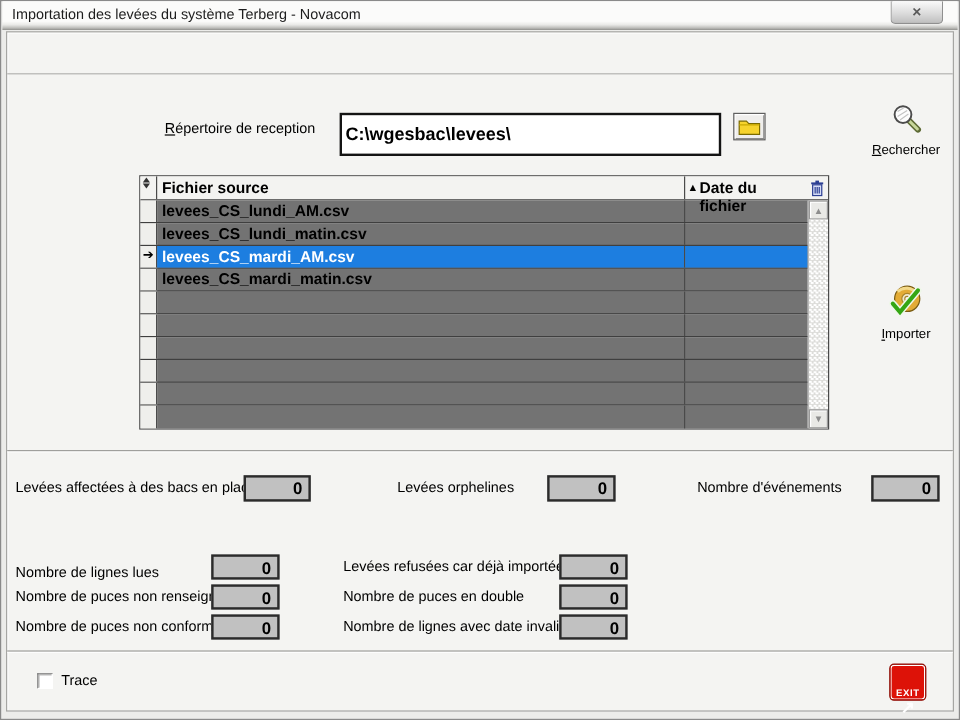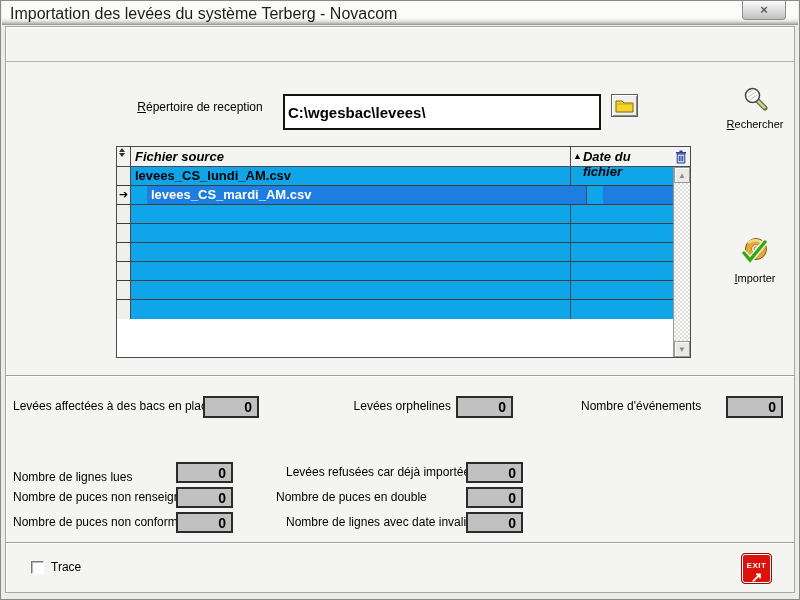--- a/index.html
+++ b/index.html
@@ -4,21 +4,21 @@
 <style>
   * { margin:0; padding:0; box-sizing:border-box; }
   html,body { width:800px; height:600px; }
   body { font-family:"Liberation Sans", sans-serif; color:#000; background:#ececea; position:relative; overflow:hidden; }
 
   .window { position:absolute; inset:0; width:800px; height:600px; background:#ececea; border:1px solid #8a8a8a; }
 
   
   .titlebar { position:absolute; left:1px; top:0; right:1px; height:24px;
     background:linear-gradient(#fbfbfa 0 70%, #e9e9e7 82%, #bcbcb9 93%, #8f8f8c 100%); }
-  .titlebar .title { position:absolute; left:8px; top:4px; font-size:16px; color:#1d1d1d; white-space:nowrap; }
+  .titlebar .title { position:absolute; left:8px; top:4px; font-size:12px; color:#1d1d1d; white-space:nowrap; }
   .close-btn { position:absolute; right:12px; top:0; width:44px; height:19px;
     background:linear-gradient(#fafafa,#d9d9d9 60%,#bfbfbf);
     border:1px solid #8f8f8f; border-top:none; border-radius:0 0 4px 4px;
     color:#5a5a5a; font-size:13px; font-weight:bold; text-align:center; line-height:17px; cursor:pointer; }
 
   
   .panel { position:absolute; left:4px; top:25px; right:4px; bottom:6px;
     background:#f4f4f2; border:1px solid #a6a6a3; box-shadow:inset 1px 1px 0 #ffffff; }
   .topline { position:absolute; left:5px; right:5px; top:60px; height:1px; background:#b4b4b1; }
   .divider { position:absolute; left:5px; right:5px; height:1px; background:#9f9f9c; box-shadow:0 1px 0 #ffffff; }
@@ -38,41 +38,41 @@
   
   .tool-btn { position:absolute; width:68px; text-align:center; cursor:pointer; }
   .tool-btn.search { left:720px; top:84px; }
   .tool-btn.import { left:720px; top:236px; }
   .tool-btn .tool-label { display:block; font-size:11px; margin-top:1px; }
 
   
   .grid { position:absolute; left:115px; top:145px; width:575px; height:212px;
     border:1px solid #4a4a4a; background:#fff; }
   .grid-header { display:flex; height:20px; background:#f3f3f1; border-bottom:1px solid #4a4a4a;
-    font-weight:bold; font-size:13px;font-style:italic; }
+    font-weight:bold; font-size:13px; }
   .gutter-h { width:14px; border-right:1px solid #4a4a4a; position:relative; }
   .sortmini { position:absolute; left:2px; top:1px; width:7px; }
   .sortmini i { display:block; width:0; height:0; border-left:3px solid transparent; border-right:3px solid transparent; }
   .sortmini .up { border-bottom:4px solid #333; margin-bottom:1px; }
   .sortmini .dn { border-top:4px solid #333; }
   .file-h { width:440px; border-right:1px solid #4a4a4a; padding:2px 0 0 4px; }
   .date-h { flex:1; padding:2px 0 0 2px; position:relative; display:flex; align-items:flex-start; }
   .date-h .tri { font-size:9px; margin:2px 1px 0 0; }
   .trash-h { width:19px; display:flex; align-items:center; justify-content:center; cursor:pointer; }
 
   .grid-body { display:flex; height:190px; }
   .rows { flex:1; display:flex; flex-direction:column; }
-  .grid-row { display:flex; height:19px; border-bottom:1px solid #3f3f3f; background:#0ea5e9; }
+  .grid-row { display:flex; height:19px; border-bottom:1px solid #3f3f3f; background:#737373; }
   .grid-row:last-child { border-bottom:none; }
   .cell-gutter { width:14px; background:#efefec; border-right:1px solid #4a4a4a;
     font-size:11px; line-height:17px; text-align:center; color:#000; }
   .cell-file { width:440px; border-right:1px solid #4a4a4a; font-size:13px; font-weight:bold;
     padding:1px 0 0 4px; white-space:nowrap; overflow:hidden; }
   .cell-date { flex:1; }
-  .grid-row.selected .cell-file, .grid-row.selected .cell-date { background:var(--selection,#1d7ee0); color:#fff;margin-left:16px; }
+  .grid-row.selected .cell-file, .grid-row.selected .cell-date { background:var(--selection,#1d7ee0); color:#fff; }
 
   .vscroll { width:17px; display:flex; flex-direction:column; border-left:1px solid #9a9a9a; }
   .sbtn { height:16px; background:#e9e9e6; border:1px solid #9a9a9a;
     box-shadow:inset 1px 1px 0 #fff; font-size:8px; color:#8d8d8d;
     text-align:center; line-height:15px; cursor:pointer; }
   .strack { flex:1; background:repeating-conic-gradient(#ffffff 0% 25%, #dcdcd9 0% 50%) 0 0/4px 4px; cursor:pointer; }
 
   
   .clabel { position:absolute; font-size:12px; line-height:21px; white-space:nowrap; }
   .cfield { position:absolute; background:var(--field-bg,#c0c0c0); border:2px solid #2b2b2b;
@@ -80,21 +80,21 @@
 
   
   .trace-box { position:absolute; left:30px; top:560px; width:13px; height:13px; background:#fff;
     border:1px solid #8a8a8a; border-color:#7a7a7a #fff #fff #7a7a7a; cursor:pointer;
     box-shadow:inset 1px 1px 0 #b9b9b9; }
   .trace-label { position:absolute; left:50px; top:559px; font-size:12px; }
 
   .exit-btn { position:absolute; left:740px; top:552px; width:31px; height:31px;
     background:var(--exit-red,#dd1208); border:1px solid #8d0f08; border-radius:4px;
     box-shadow:inset 0 0 0 1px #ffffff; cursor:pointer; text-align:center; }
-  .exit-text { display:block; color:#fff; font-size:8px; font-weight:bold; letter-spacing:.5px; margin-top:7px; }
+  .exit-text { display:block; color:#fff; font-size:8px; font-weight:bold; letter-spacing:.5px; margin-top:19px; }
   .exit-arrow { display:block; color:#fff; font-size:14px; font-weight:bold; line-height:12px; margin-top:1px; }
 </style>
 </head>
 <body>
 
 <div class="window">
 
   <div class="titlebar">
     <span class="title">Importation des levées du système Terberg - Novacom</span>
     <div class="close-btn">×</div>
@@ -148,23 +148,33 @@
         </svg>
       </div>
     </div>
     <div class="grid-body">
       <div class="rows">
         <div class="grid-row">
           <div class="cell-gutter"><span></span></div>
           <div class="cell-file">levees_CS_lundi_AM.csv</div>
           <div class="cell-date"></div>
         </div>
+        <div class="grid-row">
+          <div class="cell-gutter"><span></span></div>
+          <div class="cell-file">levees_CS_lundi_matin.csv</div>
+          <div class="cell-date"></div>
+        </div>
         <div class="grid-row selected">
           <div class="cell-gutter"><span>➔</span></div>
           <div class="cell-file">levees_CS_mardi_AM.csv</div>
+          <div class="cell-date"></div>
+        </div>
+        <div class="grid-row">
+          <div class="cell-gutter"><span></span></div>
+          <div class="cell-file">levees_CS_mardi_matin.csv</div>
           <div class="cell-date"></div>
         </div>
         <div class="grid-row">
             <div class="cell-gutter"></div>
             <div class="cell-file"></div>
             <div class="cell-date"></div>
           </div>
         <div class="grid-row">
             <div class="cell-gutter"></div>
             <div class="cell-file"></div>
@@ -209,39 +219,39 @@
       <path d="M4,16 L10,23 L25,5" fill="none" stroke="#35a614" stroke-width="3.4" stroke-linecap="round"></path>
     </svg>
     <span class="tool-label"><u>I</u>mporter</span>
   </div>
 
   <div class="divider d1"></div>
 
   <span class="clabel" style="left:12px;  top:395px;">Levées affectées à des bacs en place</span>
   <div class="cfield" style="left:202px; top:395px; width:56px; height:22px;">0</div>
 
-  <span class="clabel" style="left:330px; top:395px; width:120px; text-align:right;">Levées orphelines</span>
+  <span class="clabel" style="left:330px; top:395px; width:120px; ">Levées orphelines</span>
   <div class="cfield" style="left:455px; top:395px; width:57px; height:22px;">0</div>
 
   <span class="clabel" style="left:580px; top:395px; width:138px; text-align:left;">Nombre d'événements</span>
   <div class="cfield" style="left:725px; top:395px; width:57px; height:22px;">0</div>
 
   <span class="clabel" style="left:12px; top:466px;">Nombre de lignes lues</span>
   <div class="cfield" style="left:175px; top:461px; width:57px; height:21px;">0</div>
 
   <span class="clabel" style="left:12px; top:486px;">Nombre de puces non renseignés</span>
   <div class="cfield" style="left:175px; top:486px; width:57px; height:21px;">0</div>
 
   <span class="clabel" style="left:12px; top:511px;">Nombre de puces non conformes</span>
   <div class="cfield" style="left:175px; top:511px; width:57px; height:21px;">0</div>
 
   <span class="clabel" style="left:285px; top:461px;">Levées refusées car déjà importée</span>
   <div class="cfield" style="left:465px; top:461px; width:57px; height:21px;">0</div>
 
-  <span class="clabel" style="left:275px; top:486px;">Nombre de puces en double</span>
+  <span class="clabel" style="left:285px; top:486px;">Nombre de puces en double</span>
   <div class="cfield" style="left:465px; top:486px; width:57px; height:21px;">0</div>
 
   <span class="clabel" style="left:285px; top:511px;">Nombre de lignes avec date invalide</span>
   <div class="cfield" style="left:465px; top:511px; width:57px; height:21px;">0</div>
 
   <div class="divider d2"></div>
 
   <div class="trace-box"></div>
   <span class="trace-label">Trace</span>
 

